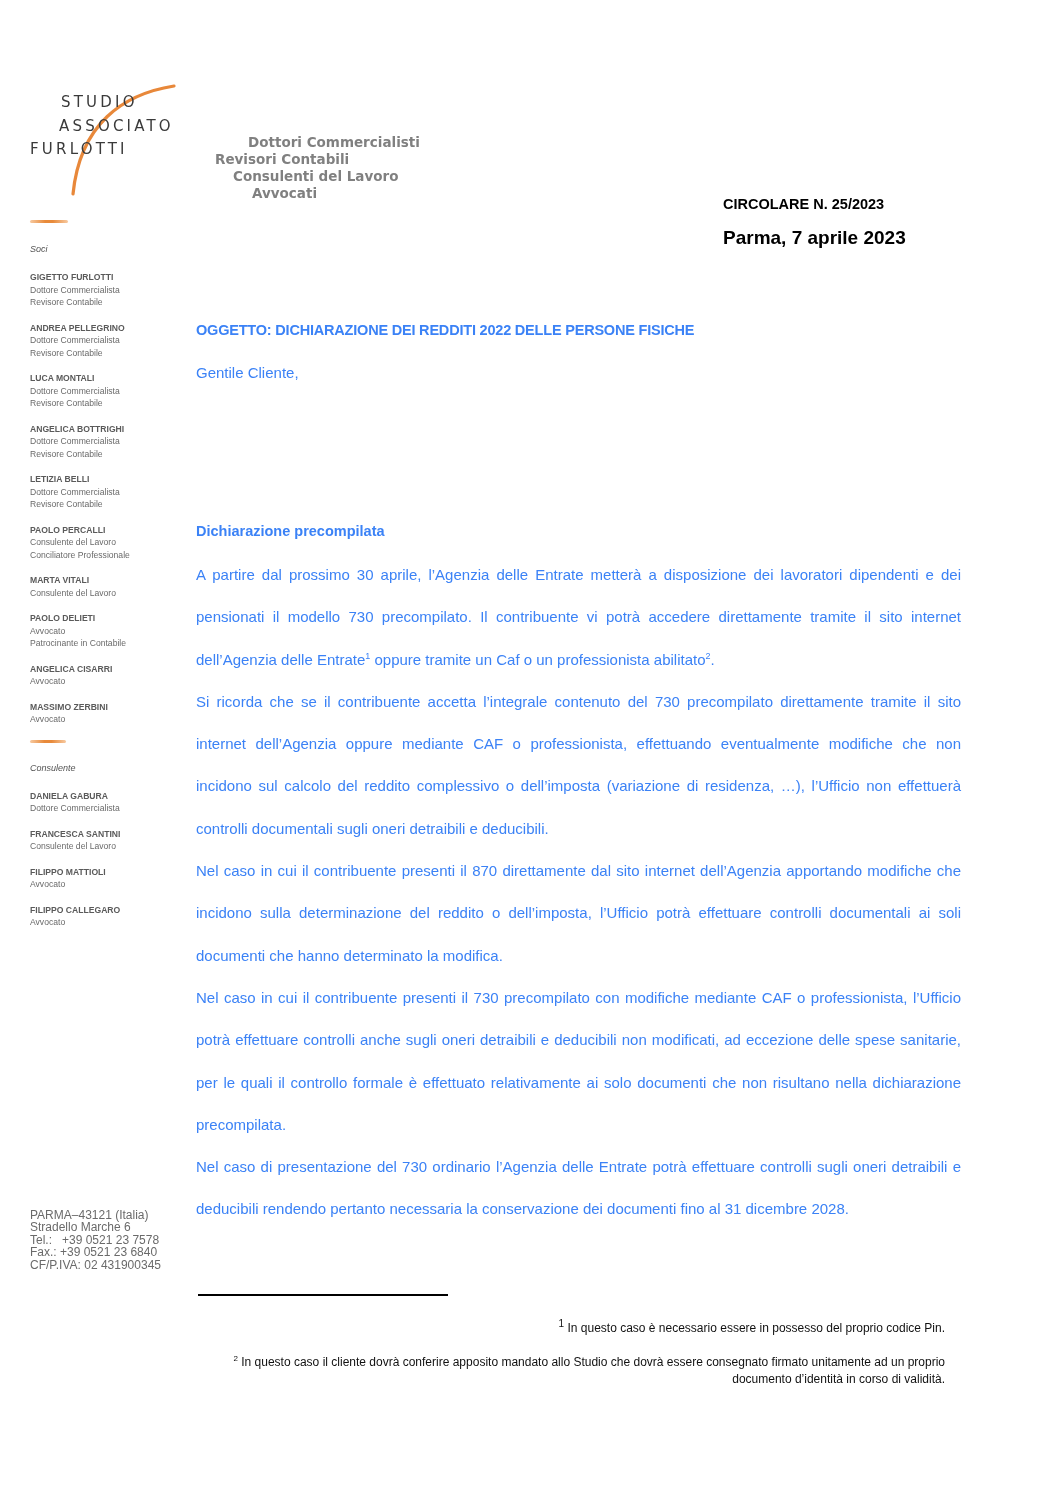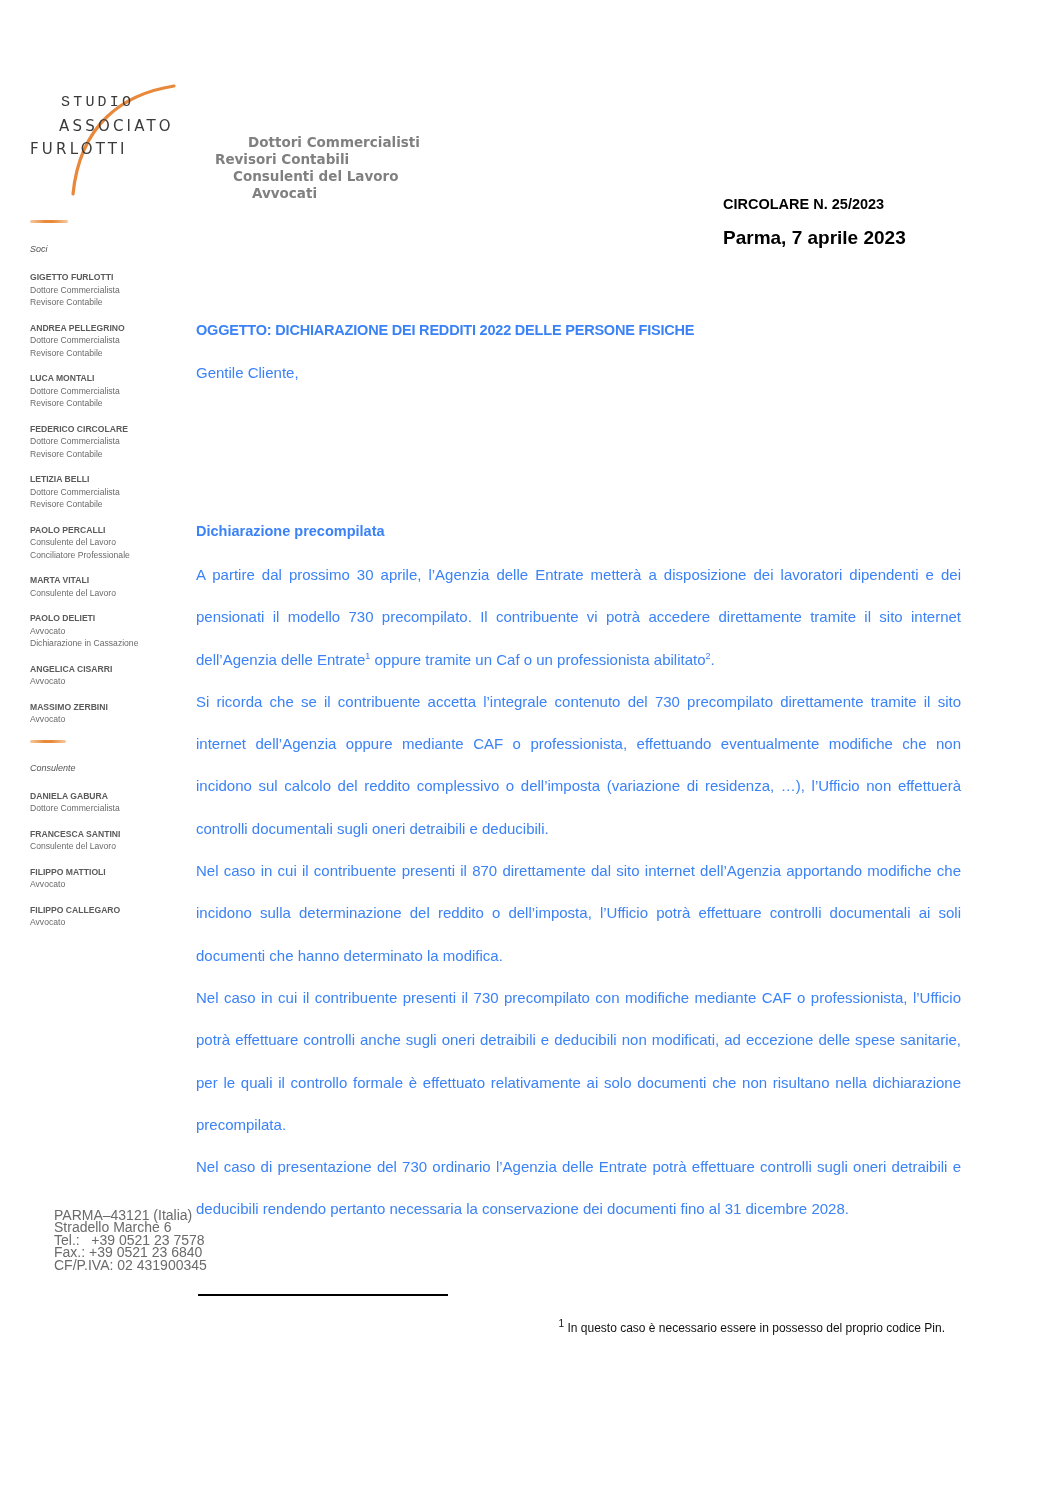--- a/index.html
+++ b/index.html
@@ -4,41 +4,41 @@
 <style>
   html, body { margin: 0; padding: 0; background: #ffffff; }
   body { width: 1058px; height: 1497px; position: relative; overflow: hidden;
          font-family: "Liberation Sans", sans-serif; color: #000; }
   .abs { position: absolute; }
 
   
   .logo { left: 28px; top: 84px; width: 160px; height: 150px; }
   .logo-text { position: absolute; font-family: "DejaVu Sans", sans-serif; font-size: 15px;
                letter-spacing: 3.2px; color: #3a3a3a; line-height: 1; white-space: nowrap; }
-  .logo-t1 { left: 33px; top: 11px; font-family: Liberation Mono, monospace; }
+  .logo-t1 { left: 33px; top: 11px; }
   .logo-t2 { left: 31px; top: 35px; }
   .logo-t3 { left: 2px;  top: 58px; }
   .logo svg { position: absolute; left: 0; top: 0; }
 
   
   .prof { font-family: "DejaVu Sans", sans-serif; font-weight: bold; font-size: 13.5px;
           color: #808080; white-space: nowrap; line-height: 1; margin-top: 32px; }
 
   
   .sidebar { left: 30px; top: 244px; width: 160px; font-family: "Liberation Sans", sans-serif; }
   .sb-section { font-style: italic; font-size: 9px; color: #555; margin: 0 0 17px 0; }
   .sb-person { margin-bottom: 13px; }
   .sb-name { font-size: 8.6px; font-weight: bold; color: #5a5a5a; line-height: 12.5px; white-space: nowrap; }
   .sb-role { font-size: 8.6px; color: #6a6a6a; line-height: 12.5px; white-space: nowrap; }
   .sb-divider { width: 36px; height: 3px; background: linear-gradient(90deg, #f7c9a0, #e88a3a 40%, #e88a3a 60%, #f7c9a0);
                 border-radius: 2px; margin: 14px 0 20px 0; }
   .divider-top { left: 30px; top: 220px; width: 38px; height: 3px; border-radius: 2px;
                  background: linear-gradient(90deg, #f7c9a0, #e88a3a 40%, #e88a3a 60%, #f7c9a0); }
 
-  .address { left: 30px; top: 1209px; font-size: 14px; color: #6a6a6a; line-height: 12.4px; white-space: nowrap; margin-left: 24px; }
+  .address { left: 30px; top: 1209px; font-size: 12px; color: #6a6a6a; line-height: 12.4px; white-space: nowrap; }
 
   
   .circ { left: 723px; top: 196px; font-weight: bold; font-size: 14.5px; white-space: nowrap; }
   .date { left: 723px; top: 227px; font-weight: bold; font-size: 19px; white-space: nowrap; }
 
   
   .body-col { left: 196px; width: 765px; font-size: 15px; color: #3b82f6; }
   .subject { top: 322px; font-weight: bold; font-size: 14.5px; white-space: nowrap; letter-spacing: -0.2px; }
   .para { text-align: justify; line-height: 42.3px; margin: 0; }
   .para-last { text-align-last: left; }
@@ -82,42 +82,42 @@
         <div class="sb-name">ANDREA PELLEGRINO</div>
         <div class="sb-role">Dottore Commercialista</div>
         <div class="sb-role">Revisore Contabile</div>
       </div>
       <div class="sb-person">
         <div class="sb-name">LUCA MONTALI</div>
         <div class="sb-role">Dottore Commercialista</div>
         <div class="sb-role">Revisore Contabile</div>
       </div>
       <div class="sb-person">
-        <div class="sb-name">FEDERICO CIRCOLARE</div>
+        <div class="sb-name">ANGELICA BOTTRIGHI</div>
         <div class="sb-role">Dottore Commercialista</div>
         <div class="sb-role">Revisore Contabile</div>
       </div>
       <div class="sb-person">
         <div class="sb-name">LETIZIA BELLI</div>
         <div class="sb-role">Dottore Commercialista</div>
         <div class="sb-role">Revisore Contabile</div>
       </div>
       <div class="sb-person">
         <div class="sb-name">PAOLO PERCALLI</div>
         <div class="sb-role">Consulente del Lavoro</div>
         <div class="sb-role">Conciliatore Professionale</div>
       </div>
       <div class="sb-person">
         <div class="sb-name">MARTA VITALI</div>
         <div class="sb-role">Consulente del Lavoro</div>
       </div>
       <div class="sb-person">
         <div class="sb-name">PAOLO DELIETI</div>
         <div class="sb-role">Avvocato</div>
-        <div class="sb-role">Dichiarazione in Cassazione</div>
+        <div class="sb-role">Patrocinante in Contabile</div>
       </div>
       <div class="sb-person">
         <div class="sb-name">ANGELICA CISARRI</div>
         <div class="sb-role">Avvocato</div>
       </div>
       <div class="sb-person">
         <div class="sb-name">MASSIMO ZERBINI</div>
         <div class="sb-role">Avvocato</div>
       </div>
     </div>
@@ -166,13 +166,14 @@
   <p class="para para-last"><span>A partire dal prossimo 30 aprile, l’Agenzia delle Entrate metterà a disposizione dei lavoratori dipendenti e dei pensionati il modello 730 precompilato. Il contribuente vi potrà accedere direttamente tramite il sito internet dell’Agenzia delle Entrate</span><sup>1</sup><span> oppure tramite un Caf o un professionista abilitato</span><sup>2</sup><span>.</span></p>
   <p class="para para-last">Si ricorda che se il contribuente accetta l’integrale contenuto del 730 precompilato direttamente tramite il sito internet dell’Agenzia oppure mediante CAF o professionista, effettuando eventualmente modifiche che non incidono sul calcolo del reddito complessivo o dell’imposta (variazione di residenza, …), l’Ufficio non effettuerà controlli documentali sugli oneri detraibili e deducibili.</p>
   <p class="para para-last">Nel caso in cui il contribuente presenti il 870 direttamente dal sito internet dell’Agenzia apportando modifiche che incidono sulla determinazione del reddito o dell’imposta, l’Ufficio potrà effettuare controlli documentali ai soli documenti che hanno determinato la modifica.</p>
   <p class="para para-last">Nel caso in cui il contribuente presenti il 730 precompilato con modifiche mediante CAF o professionista, l’Ufficio potrà effettuare controlli anche sugli oneri detraibili e deducibili non modificati, ad eccezione delle spese sanitarie, per le quali il controllo formale è effettuato relativamente ai solo documenti che non risultano nella dichiarazione precompilata.</p>
   <p class="para para-last">Nel caso di presentazione del 730 ordinario l’Agenzia delle Entrate potrà effettuare controlli sugli oneri detraibili e deducibili rendendo pertanto necessaria la conservazione dei documenti fino al 31 dicembre 2028.</p>
 </div>
 
 <div class="abs fn-rule"></div>
 <div class="abs footnotes">
   <p class="fn1"><sup>1</sup><span> In questo caso è necessario essere in possesso del proprio codice Pin.</span></p>
+  <p><sup>2</sup><span> In questo caso il cliente dovrà conferire apposito mandato allo Studio che dovrà essere consegnato firmato unitamente ad un proprio documento d’identità in corso di validità.</span></p>
 </div>
 
 </body></html>

